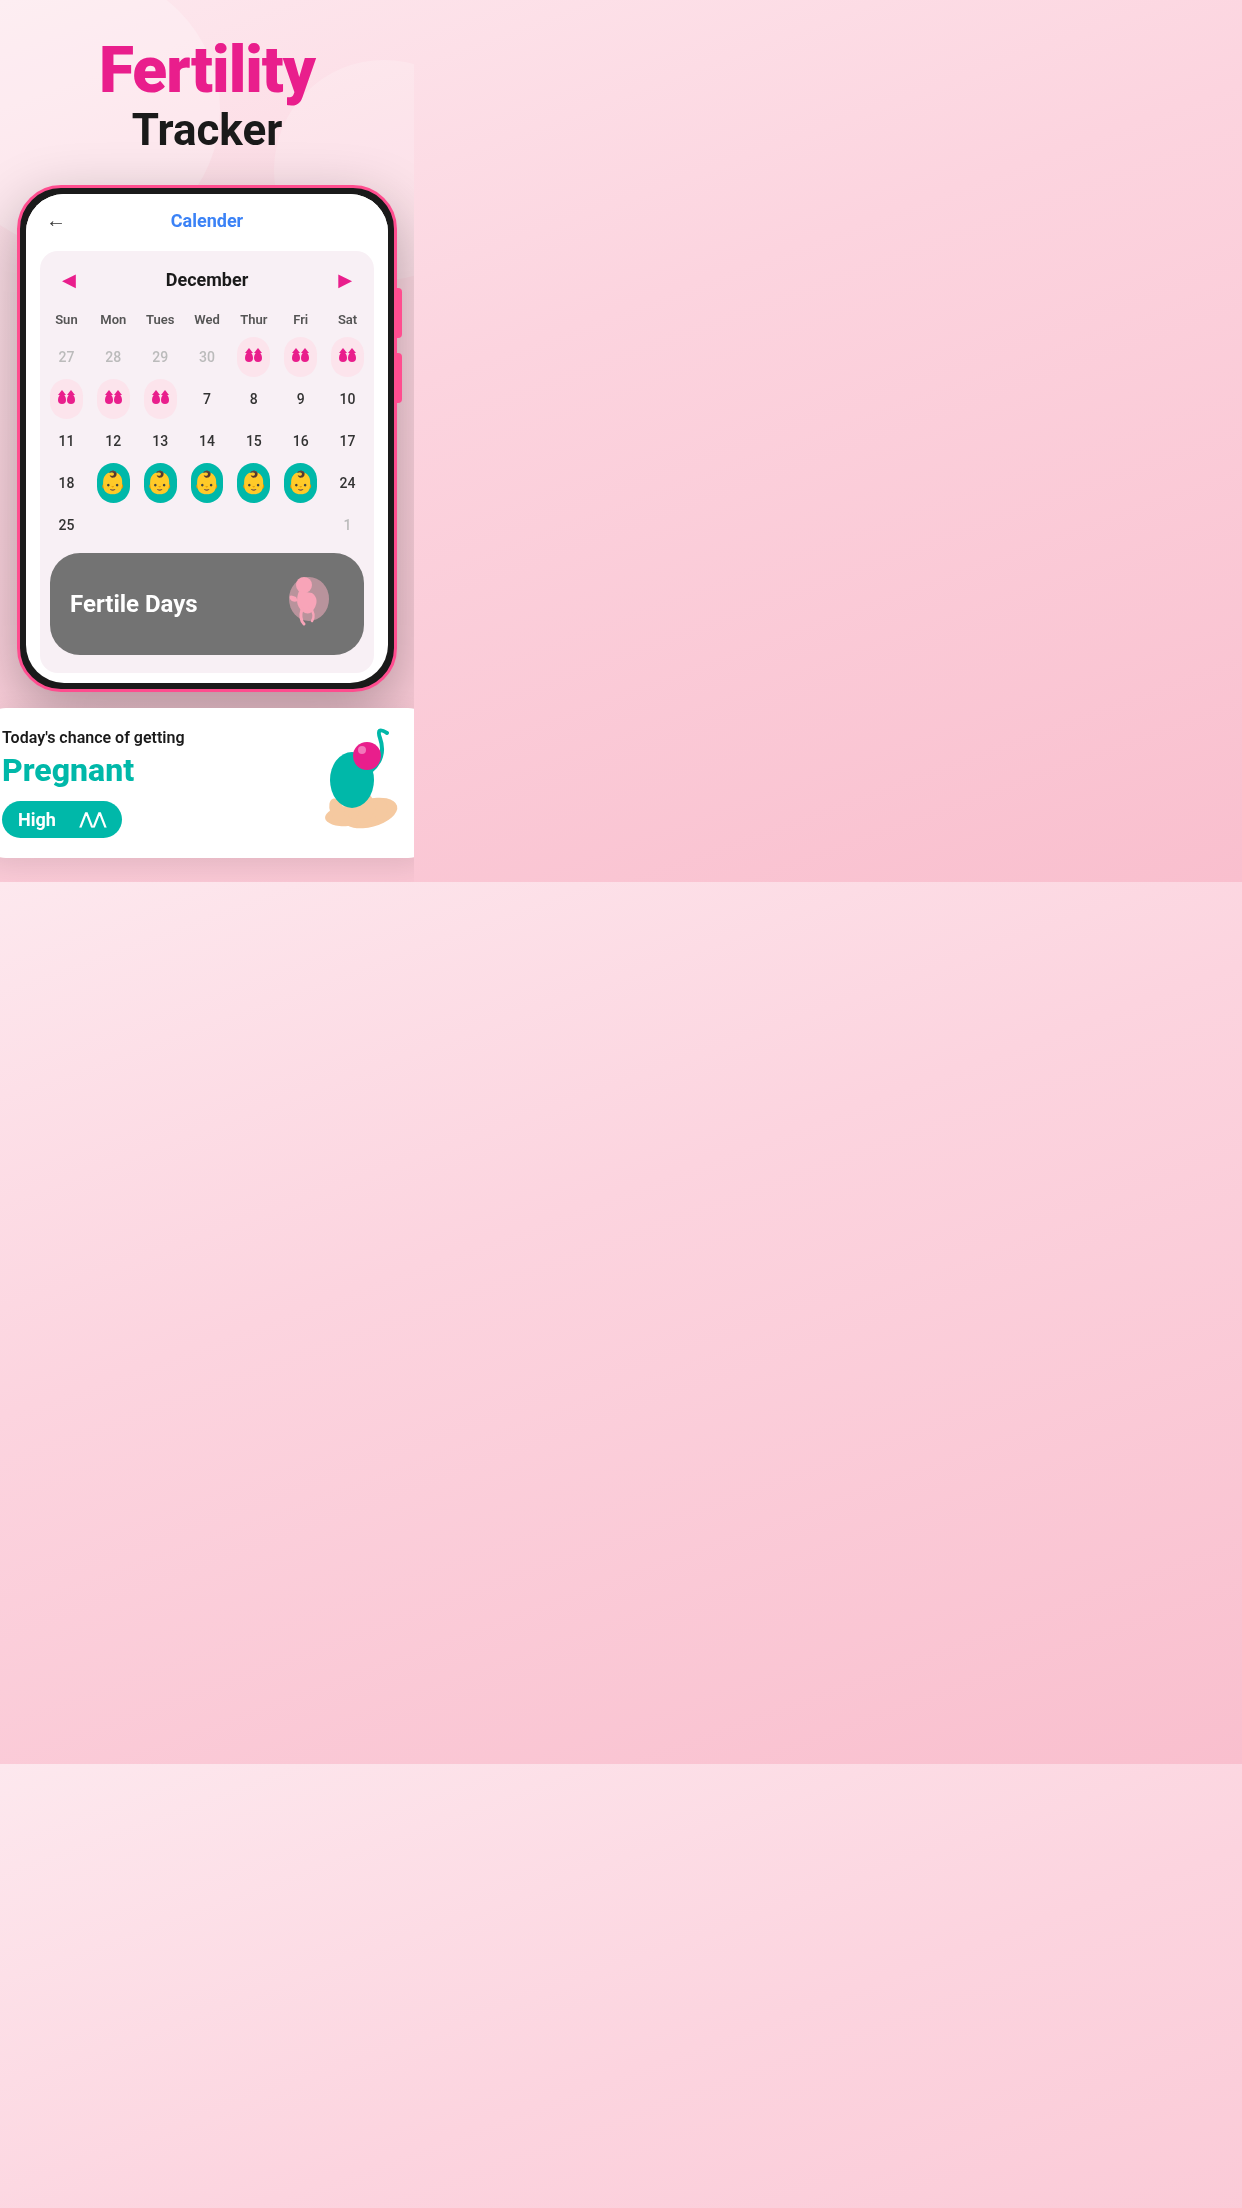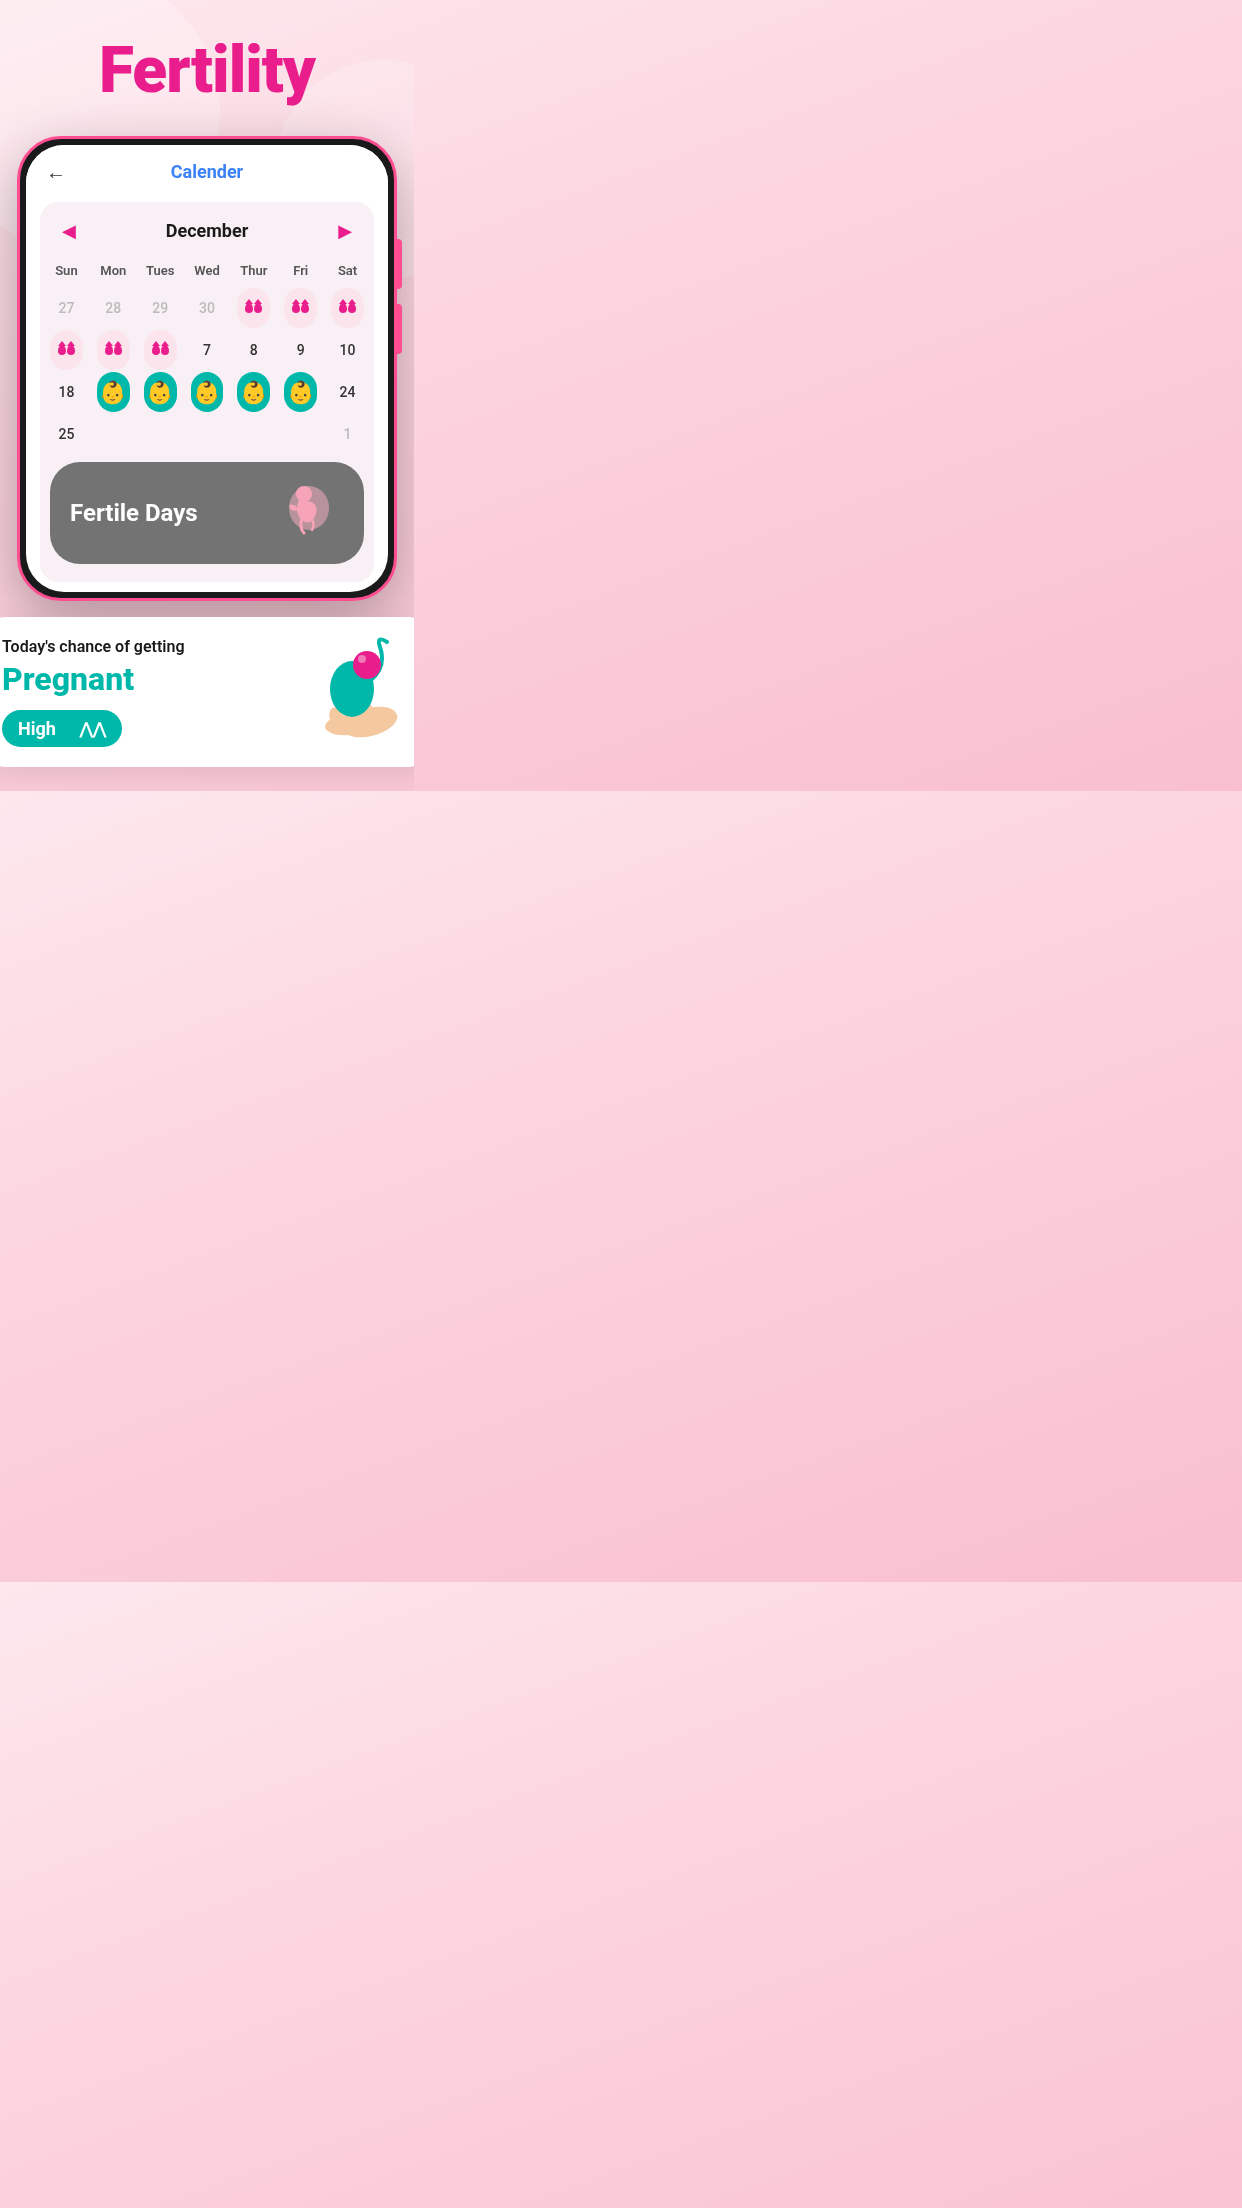--- a/index.html
+++ b/index.html
@@ -292,20 +292,21 @@
 
     .baby-emoji {
       font-size: 22px;
     }
   </style>
 </head>
 <body>
 
 <div class="header">
   <div class="header-title-fertility">Fertility</div>
+  <div class="header-title-tracker">Tracker</div>
 </div>
 
 <div class="phone-frame">
   <div class="phone-inner">
 
     <div class="phone-topbar">
       <span class="back-button">←</span>
       <span class="phone-topbar-title">Calender</span>
     </div>
 
@@ -371,20 +372,29 @@
             <div class="drop"></div>
             <div class="drop"></div>
           </div>
         </div>
         <div class="cell">7</div>
         <div class="cell">8</div>
         <div class="cell">9</div>
         <div class="cell">10</div>
       </div>
 
+      <div class="grid-week">
+        <div class="cell">11</div>
+        <div class="cell">12</div>
+        <div class="cell">13</div>
+        <div class="cell">14</div>
+        <div class="cell">15</div>
+        <div class="cell">16</div>
+        <div class="cell">17</div>
+      </div>
 
       <div class="grid-week">
         <div class="cell">18</div>
         <div class="cell fertile-highlight">
           <span class="baby-emoji">👶</span>
         </div>
         <div class="cell fertile-highlight">
           <span class="baby-emoji">👶</span>
         </div>
         <div class="cell fertile-highlight">

